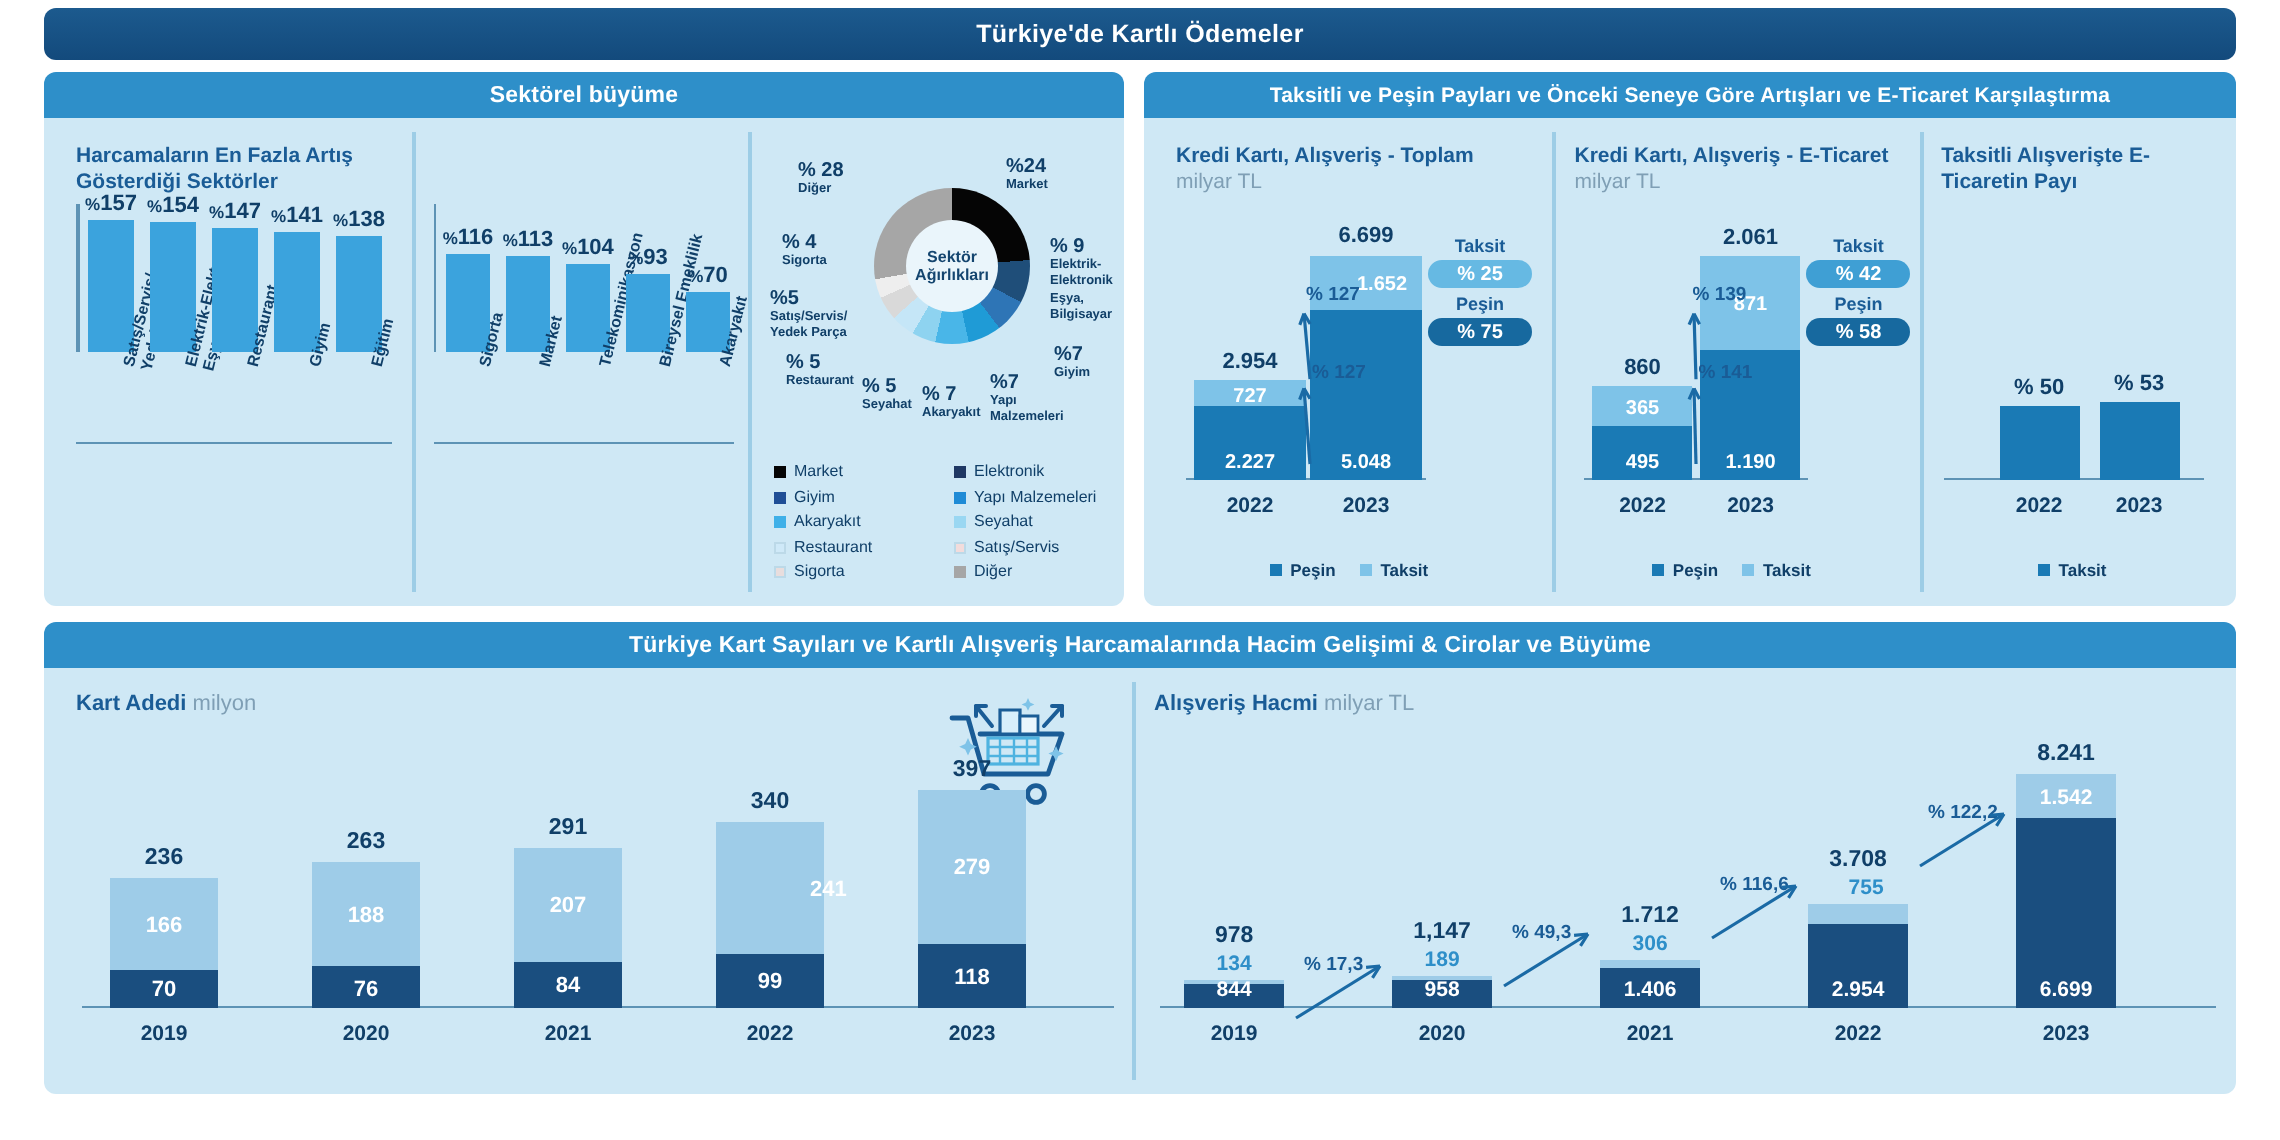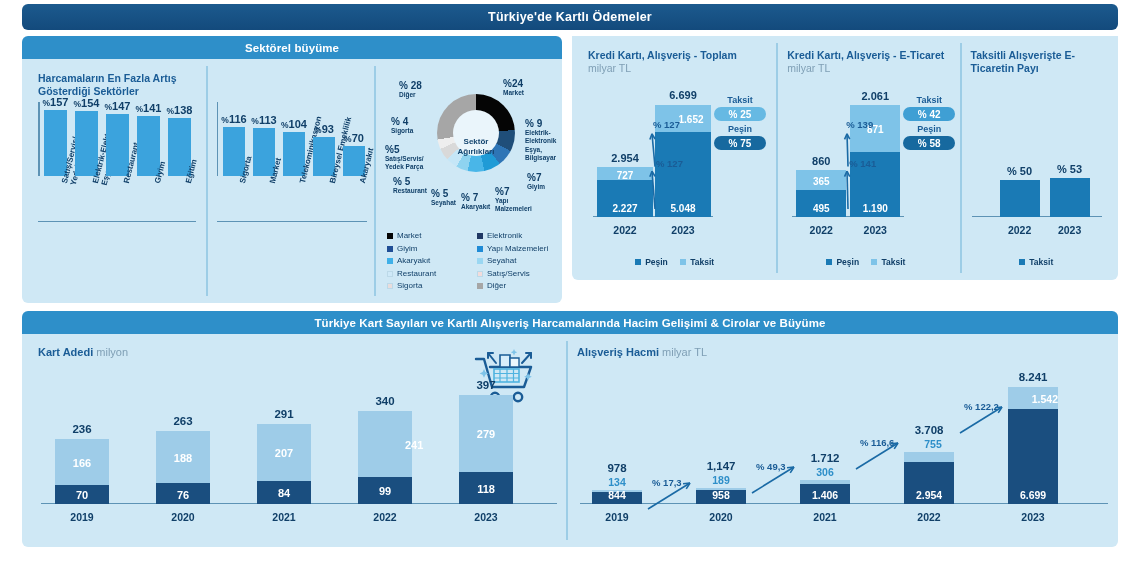--- a/index.html
+++ b/index.html
@@ -66,21 +66,21 @@
 
   
   .donut-wrap{ position:relative; width:180px; height:232px; }
   .donut{
     position:absolute; left:52px; top:22px; width:78px; height:78px;
     border-radius:50%;
   }
   .donut-hole{
     position:absolute; left:68px; top:38px; width:46px; height:46px;
     border-radius:50%; background:#eaf5fb;
-    display:flex; flex-direction:column; align-items:center; justify-content:flex-end;
+    display:flex; flex-direction:column; align-items:center; justify-content:center;
     color:#14456f; font-weight:bold; font-size:8px; line-height:9.5px; text-align:center;
   }
   .dlab{
     position:absolute; color:#103f68; font-weight:bold; white-space:nowrap;
     line-height:8.5px;
   }
   .dlab .v{ font-size:10px; }
   .dlab .n{ font-size:6.5px; font-weight:bold; display:block; }
   .dleg{ position:absolute; left:2px; top:158px; width:180px;
          display:flex; flex-wrap:wrap; }
@@ -255,20 +255,21 @@
                   <span>Diğer</span>
                 </div>
               </div>
           </div>
         </div>
 
       </div>
     </div>
 
     <div class="block-right">
+      <div class="band-title" style="font-size:10.5px;">Taksitli ve Peşin Payları ve Önceki Seneye Göre Artışları ve E-Ticaret Karşılaştırma</div>
       <div class="block-body" style="height:244px;">
 
         <div class="card" style="width:192px;">
           <div class="card-title">
             <span>Kredi Kartı, Alışveriş - Toplam</span>
             <span class="unit">milyar TL</span>
           </div>
           <div class="chart" id="c3" style="position:absolute; left:14px; top:48px; width:120px; height:152px;">
               <div class="axis-h" style="width: 120px; bottom: 26px;"></div>
               <div class="bar" style="left: 4px; width: 56px; height: 37.3992px; bottom: 26px; background: rgb(26, 122, 181);"></div>
@@ -458,21 +459,21 @@
             <div class="xlab" style="left: 206px; width: 78px; bottom: 5px;">2021</div>
             <div class="bar" style="left: 324px; width: 50px; height: 41.796px; bottom: 24px; background: rgb(26, 78, 127);"></div>
             <div class="bar" style="left: 324px; width: 50px; height: 10.6824px; bottom: 65.796px; background: rgb(158, 204, 232);"></div>
             <div class="bar-label" style="left: 324px; width: 50px; bottom: 27px; color: rgb(255, 255, 255); font-size: 10.5px;">2.954</div>
             <div class="bar-label" style="left: 328px; width: 50px; bottom: 78.4784px; color: rgb(46, 143, 201); font-size: 10.5px;">755</div>
             <div class="bar-label" style="left: 314px; width: 70px; bottom: 92.4784px; font-size: 11.5px;">3.708</div>
             <div class="xlab" style="left: 310px; width: 78px; bottom: 5px;">2022</div>
             <div class="bar" style="left: 428px; width: 50px; height: 94.7837px; bottom: 24px; background: rgb(26, 78, 127);"></div>
             <div class="bar" style="left: 428px; width: 50px; height: 21.8177px; bottom: 118.784px; background: rgb(158, 204, 232);"></div>
             <div class="bar-label" style="left: 428px; width: 50px; bottom: 27px; color: rgb(255, 255, 255); font-size: 10.5px;">6.699</div>
-            <div class="bar-label" style="left: 428px; width: 50px; bottom: 122.693px; color: rgb(255, 255, 255); font-size: 10.5px; text-align: right;">1.542</div>
+            <div class="bar-label" style="left: 428px; width: 50px; bottom: 122.693px; color: rgb(255, 255, 255); font-size: 10.5px;">1.542</div>
             <div class="bar-label" style="left: 418px; width: 70px; bottom: 144.601px; font-size: 11.5px;">8.241</div>
             <div class="xlab" style="left: 414px; width: 78px; bottom: 5px;">2023</div>
             <div class="arrow-lbl" style="left: 72px; top: 106px;">% 17,3</div>
             <div class="arrow-lbl" style="left: 176px; top: 90px;">% 49,3</div>
             <div class="arrow-lbl" style="left: 280px; top: 66px;">% 116,6</div>
             <div class="arrow-lbl" style="left: 384px; top: 30px;">% 122,2</div>
             <svg width="528" height="157" style="position: absolute; left: 0px; top: 0px; pointer-events: none;">
               <path d="M68 138 L110 112" stroke="#1a6aa5" stroke-width="1.6" fill="none"></path>
               <path d="M110 112 L106.2432912995835 117.90653364844516 M110 112 L103.03804567448468 112.72882917713167" stroke="#1a6aa5" stroke-width="1.6" fill="none"></path>
               <path d="M172 122 L214 96" stroke="#1a6aa5" stroke-width="1.6" fill="none"></path>

